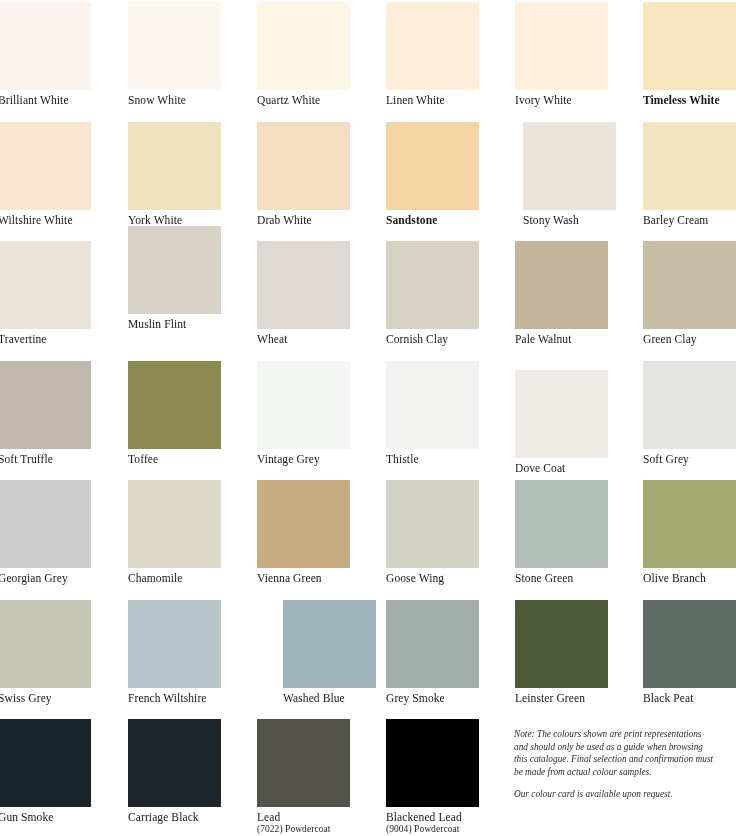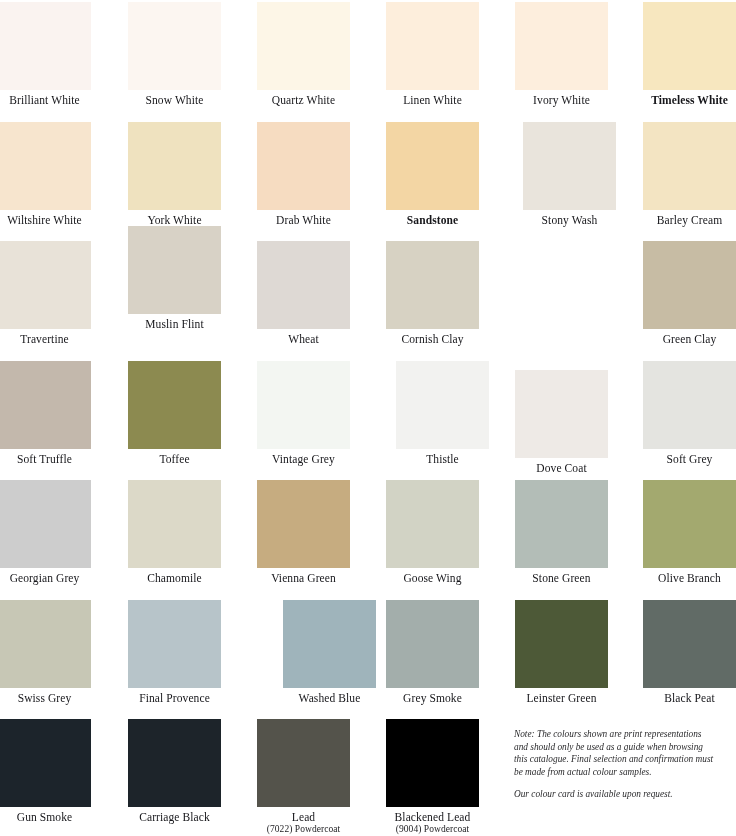--- a/index.html
+++ b/index.html
@@ -16,21 +16,20 @@
     font-family: "Liberation Serif", "DejaVu Serif", serif;
     color: #1a1a1a;
   }
 
   #chart {
     position: absolute;
     left: 0;
     top: 0;
     width: 736px;
     height: 804px;
-    text-align: center;
   }
 
   .swatch-cell {
     position: absolute;
     width: 93px;
   }
 
   .swatch-chip {
     width: 93px;
     height: 88px;
@@ -141,37 +140,41 @@
       <span class="swatch-label">Muslin Flint</span>
     </div>
     <div class="swatch-cell" style="left: 257px; top: 241px;">
       <span class="swatch-chip" style="background: rgb(222, 217, 212);"></span>
       <span class="swatch-label">Wheat</span>
     </div>
     <div class="swatch-cell" style="left: 386px; top: 241px;">
       <span class="swatch-chip" style="background: rgb(215, 210, 195);"></span>
       <span class="swatch-label">Cornish Clay</span>
     </div>
+    <div class="swatch-cell" style="left: 515px; top: 241px;">
+      <span class="swatch-chip" style="background: rgb(196, 180, 156);"></span>
+      <span class="swatch-label">Pale Walnut</span>
+    </div>
     <div class="swatch-cell" style="left: 643px; top: 241px;">
       <span class="swatch-chip" style="background: rgb(199, 188, 164);"></span>
       <span class="swatch-label">Green Clay</span>
     </div>
     <div class="swatch-cell" style="left: -2px; top: 361px;">
       <span class="swatch-chip" style="background: rgb(195, 184, 172);"></span>
       <span class="swatch-label">Soft Truffle</span>
     </div>
     <div class="swatch-cell" style="left: 128px; top: 361px;">
       <span class="swatch-chip" style="background: rgb(140, 138, 80);"></span>
       <span class="swatch-label">Toffee</span>
     </div>
     <div class="swatch-cell" style="left: 257px; top: 361px;">
       <span class="swatch-chip" style="background: rgb(243, 246, 242);"></span>
       <span class="swatch-label">Vintage Grey</span>
     </div>
-    <div class="swatch-cell" style="left: 386px; top: 361px; margin-left: 10px;">
+    <div class="swatch-cell" style="left: 386px; top: 361px;">
       <span class="swatch-chip" style="background: rgb(242, 242, 240);"></span>
       <span class="swatch-label">Thistle</span>
     </div>
     <div class="swatch-cell" style="left: 515px; top: 370px;">
       <span class="swatch-chip" style="background: rgb(238, 234, 230);"></span>
       <span class="swatch-label">Dove Coat</span>
     </div>
     <div class="swatch-cell" style="left: 643px; top: 361px;">
       <span class="swatch-chip" style="background: rgb(228, 228, 224);"></span>
       <span class="swatch-label">Soft Grey</span>
@@ -199,21 +202,21 @@
     <div class="swatch-cell" style="left: 643px; top: 480px;">
       <span class="swatch-chip" style="background: rgb(163, 169, 111);"></span>
       <span class="swatch-label">Olive Branch</span>
     </div>
     <div class="swatch-cell" style="left: -2px; top: 600px;">
       <span class="swatch-chip" style="background: rgb(199, 199, 181);"></span>
       <span class="swatch-label">Swiss Grey</span>
     </div>
     <div class="swatch-cell" style="left: 128px; top: 600px;">
       <span class="swatch-chip" style="background: rgb(183, 196, 201);"></span>
-      <span class="swatch-label">Final Provence</span>
+      <span class="swatch-label">French Wiltshire</span>
     </div>
     <div class="swatch-cell" style="left: 257px; top: 600px; margin-left: 26px;">
       <span class="swatch-chip" style="background: rgb(159, 180, 187);"></span>
       <span class="swatch-label">Washed Blue</span>
     </div>
     <div class="swatch-cell" style="left: 386px; top: 600px;">
       <span class="swatch-chip" style="background: rgb(163, 174, 171);"></span>
       <span class="swatch-label">Grey Smoke</span>
     </div>
     <div class="swatch-cell" style="left: 515px; top: 600px;">

